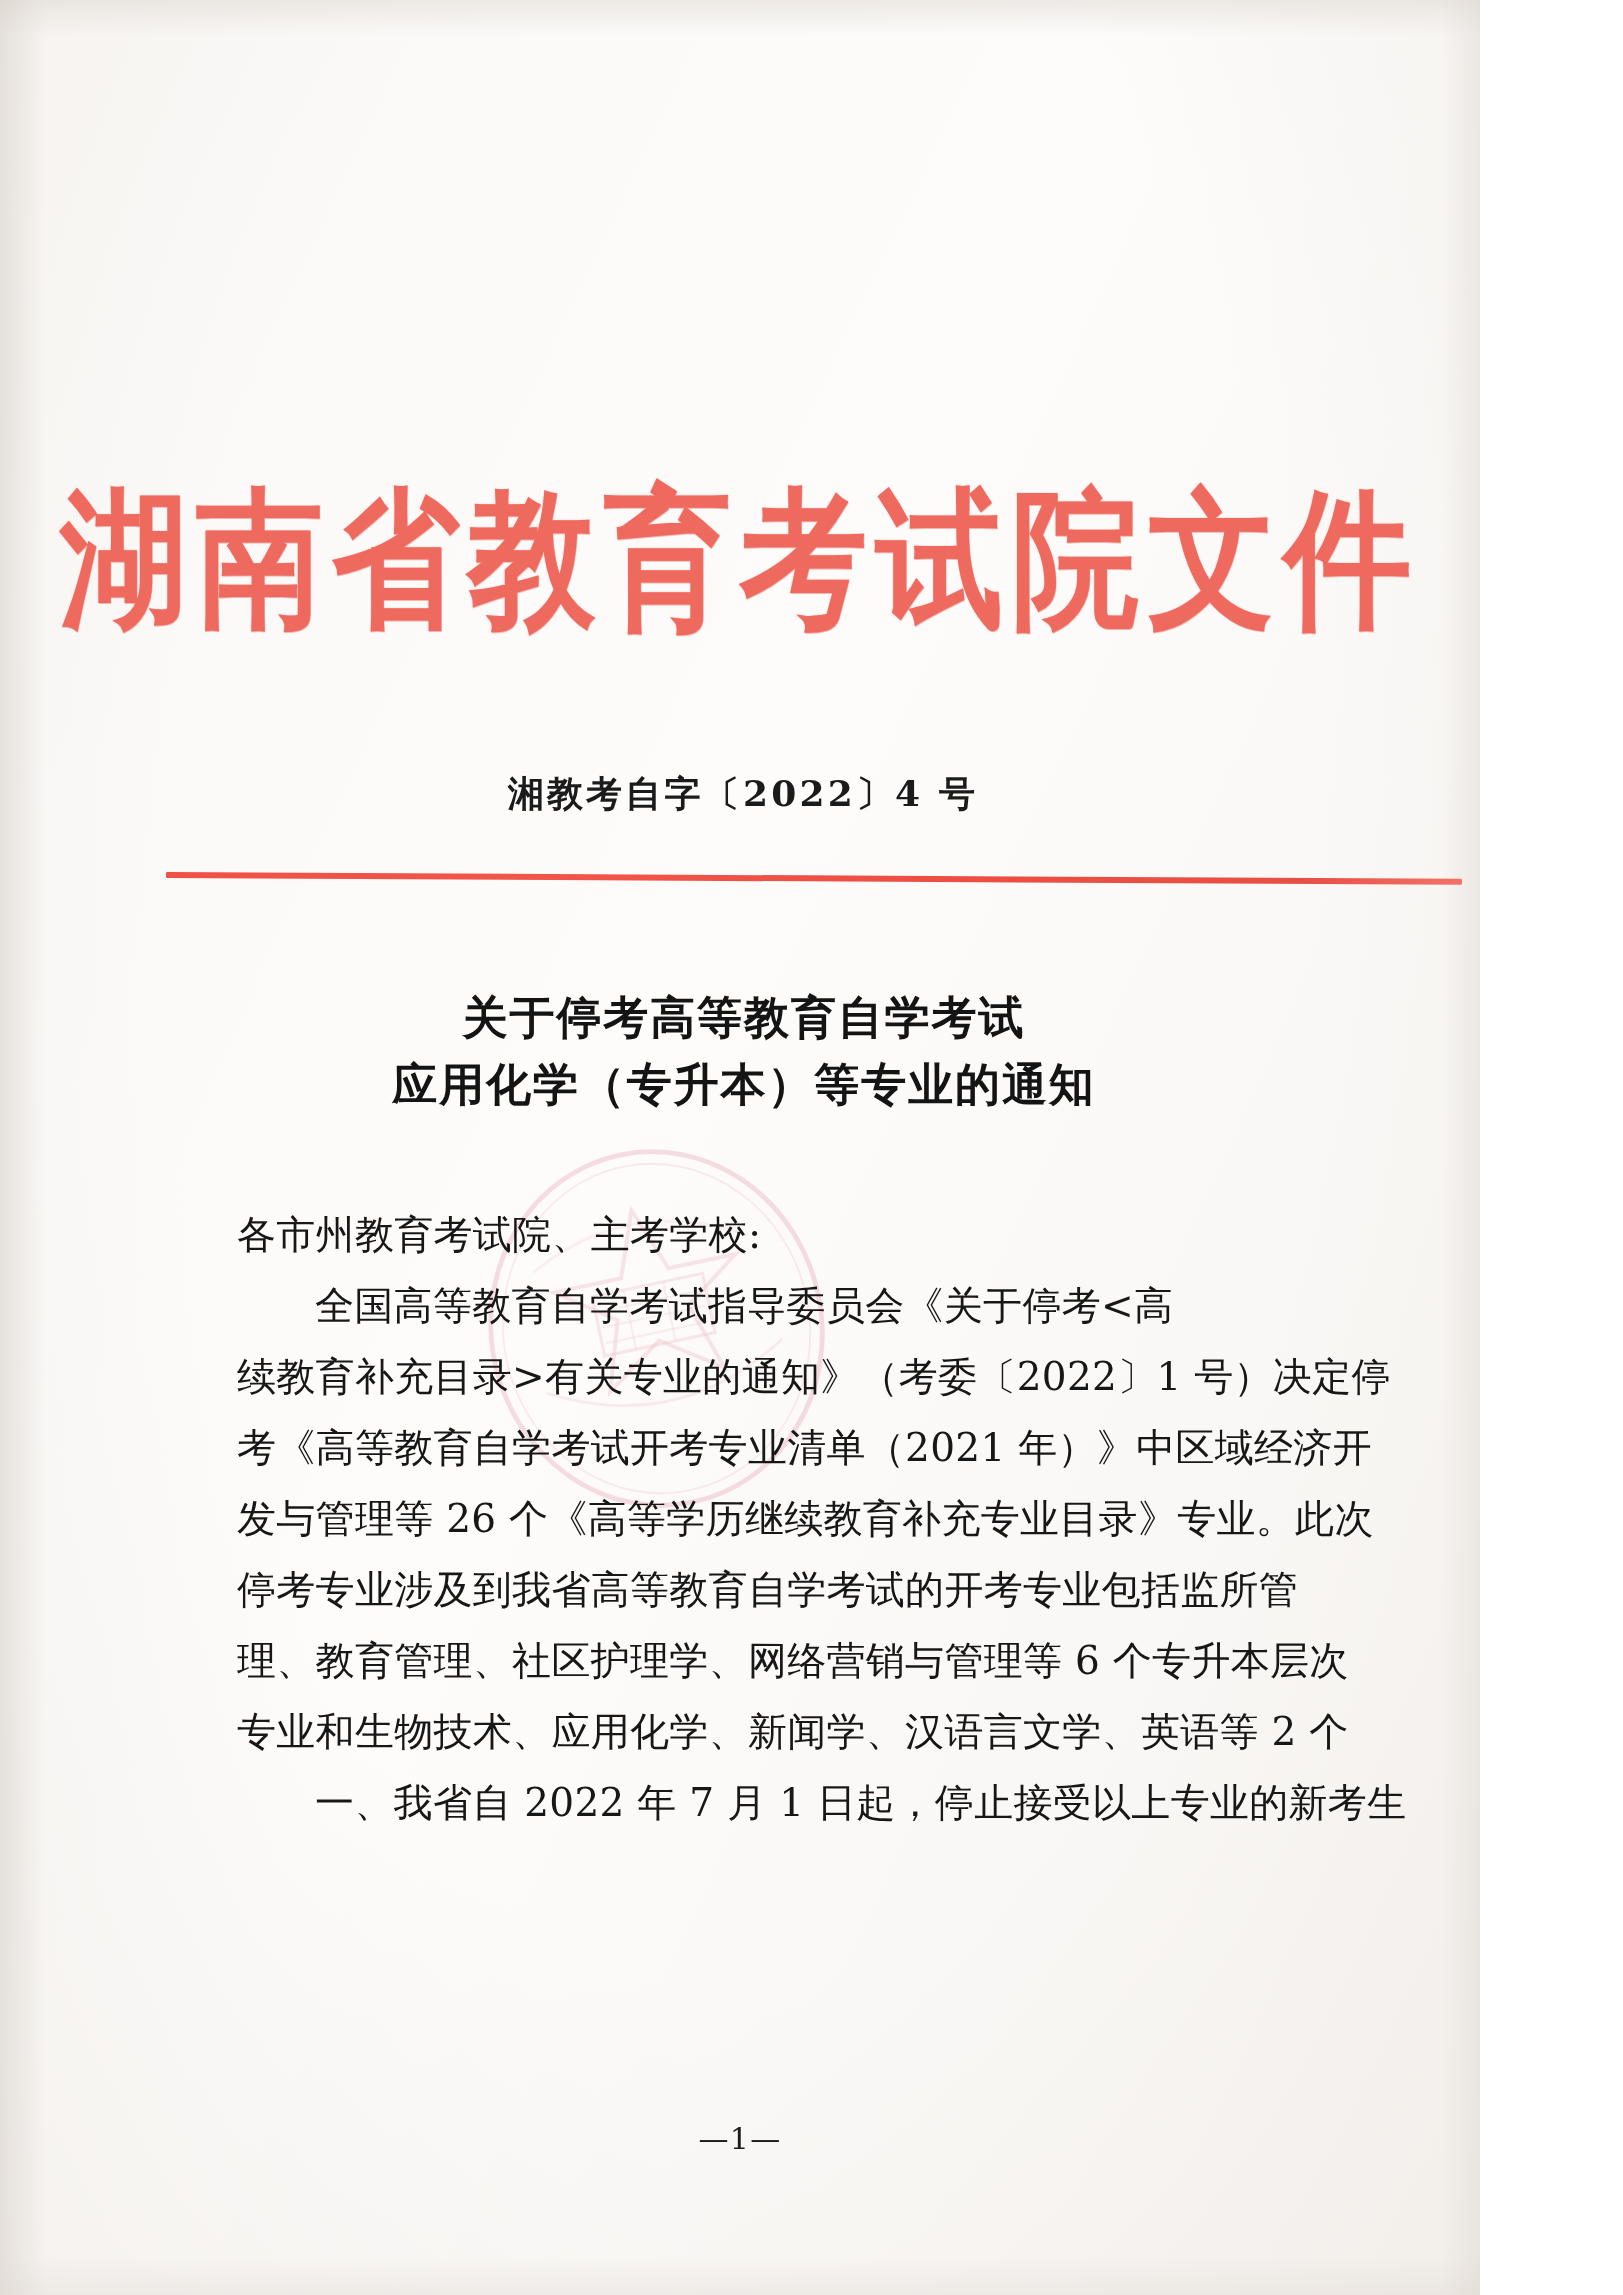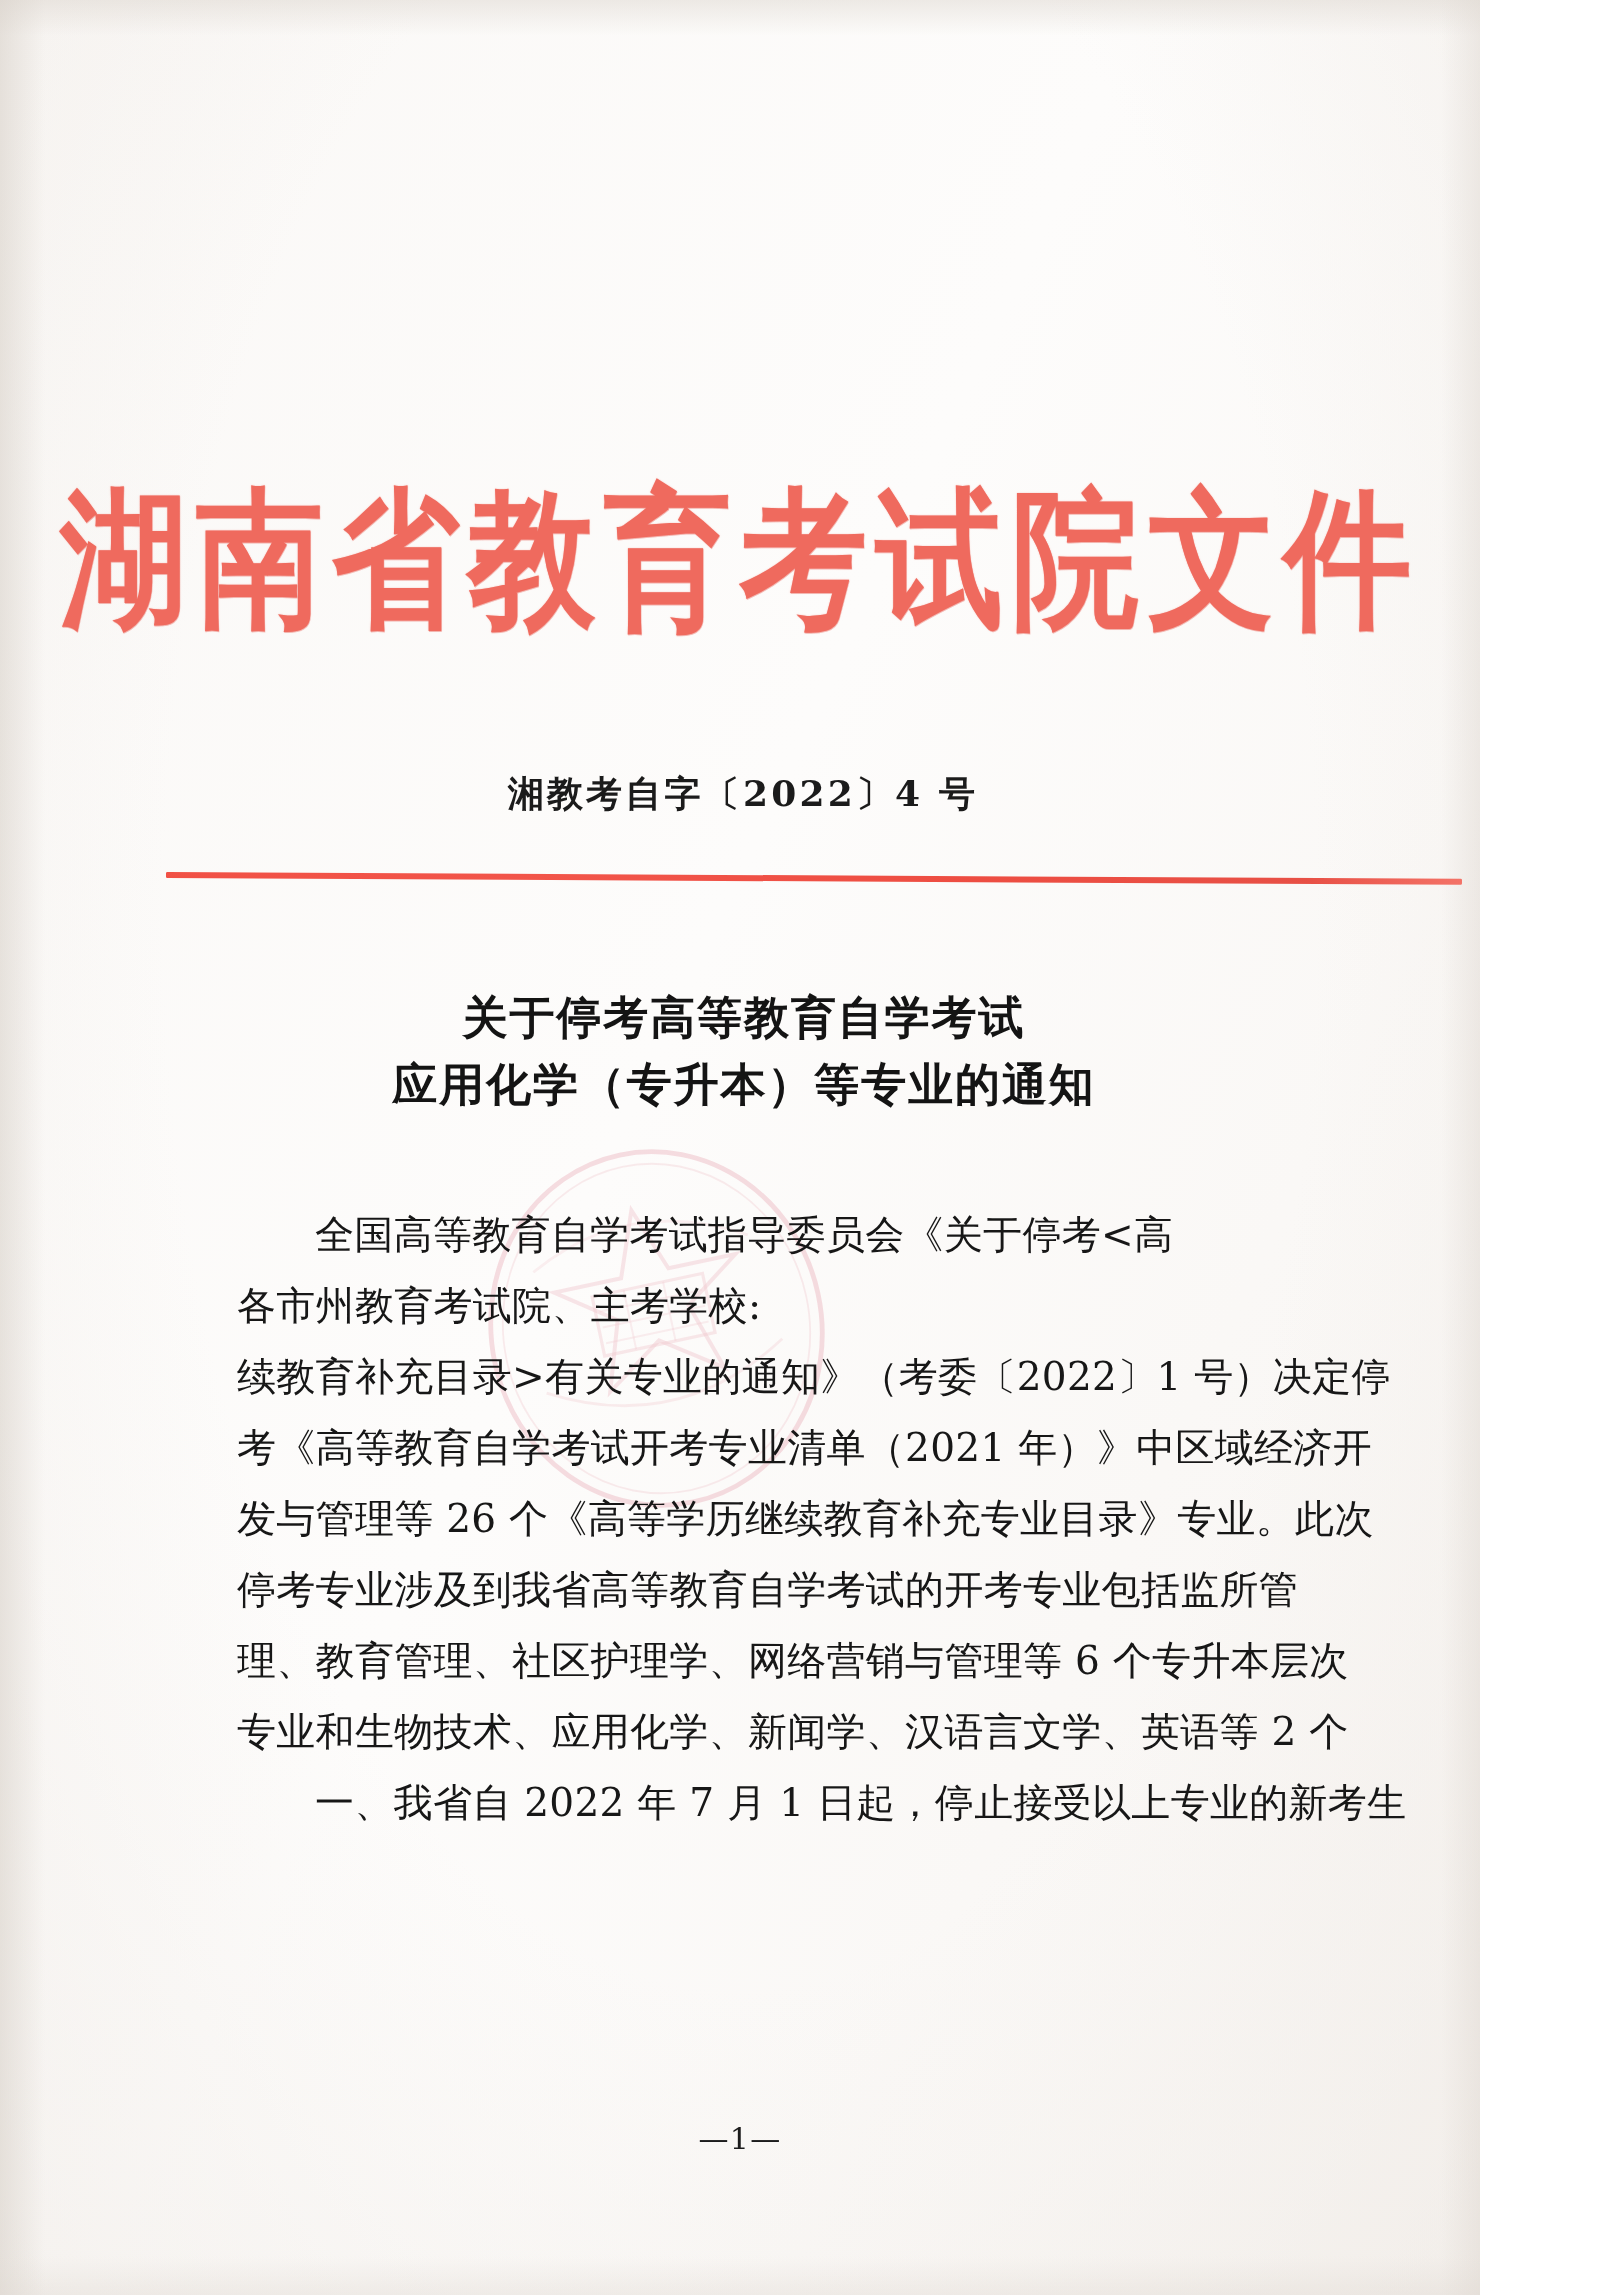--- a/index.html
+++ b/index.html
@@ -212,23 +212,23 @@
     </svg>
   </div>
 
   <div class="doc-title">
     <div class="doc-title-line">关于停考高等教育自学考试</div>
     <div class="doc-title-line">应用化学（专升本）等专业的通知</div>
   </div>
 
   <div class="body-block">
 
+    <div class="body-line">各市州教育考试院、主考学校:</div>
+
     <div class="body-line indent">全国高等教育自学考试指导委员会《关于停考&lt;高</div>
-
-    <div class="body-line">各市州教育考试院、主考学校:</div>
     <div class="body-line">续教育补充目录&gt;有关专业的通知》（考委〔2022〕1 号）决定停</div>
     <div class="body-line">考《高等教育自学考试开考专业清单（2021 年）》中区域经济开</div>
     <div class="body-line">发与管理等 26 个《高等学历继续教育补充专业目录》专业。此次</div>
     <div class="body-line">停考专业涉及到我省高等教育自学考试的开考专业包括监所管</div>
     <div class="body-line">理、教育管理、社区护理学、网络营销与管理等 6 个专升本层次</div>
     <div class="body-line">专业和生物技术、应用化学、新闻学、汉语言文学、英语等 2 个</div>
 
     <div class="body-line indent">一、我省自 2022 年 7 月 1 日起，停止接受以上专业的新考生</div>
   </div>
 

